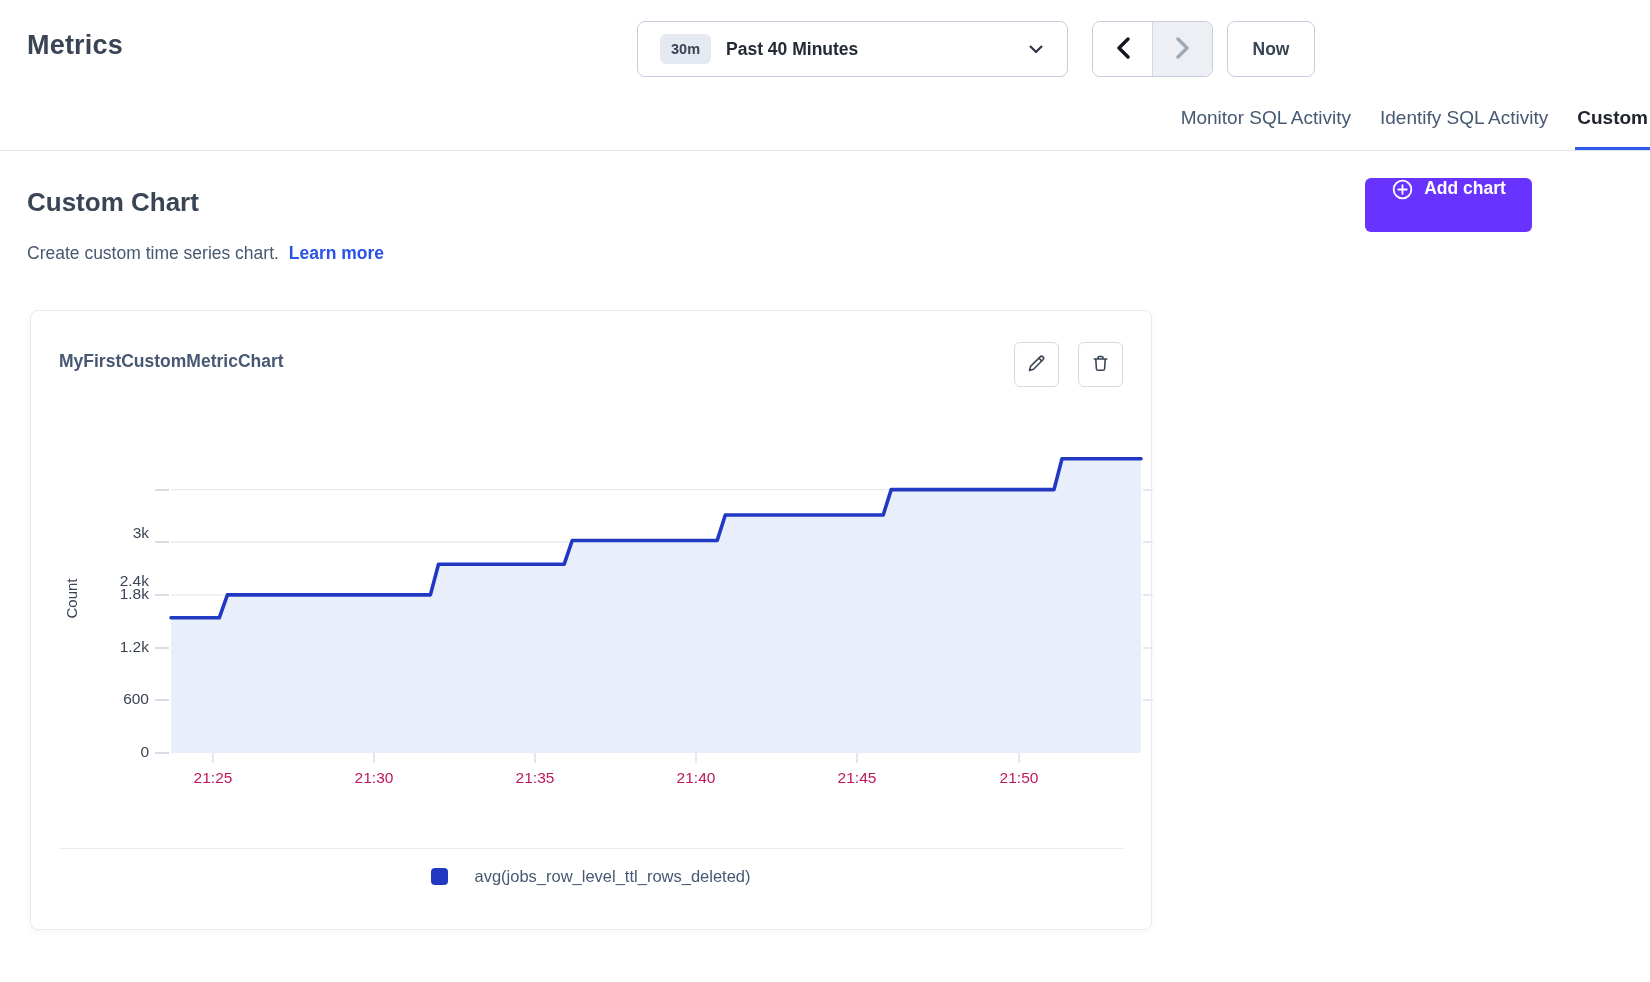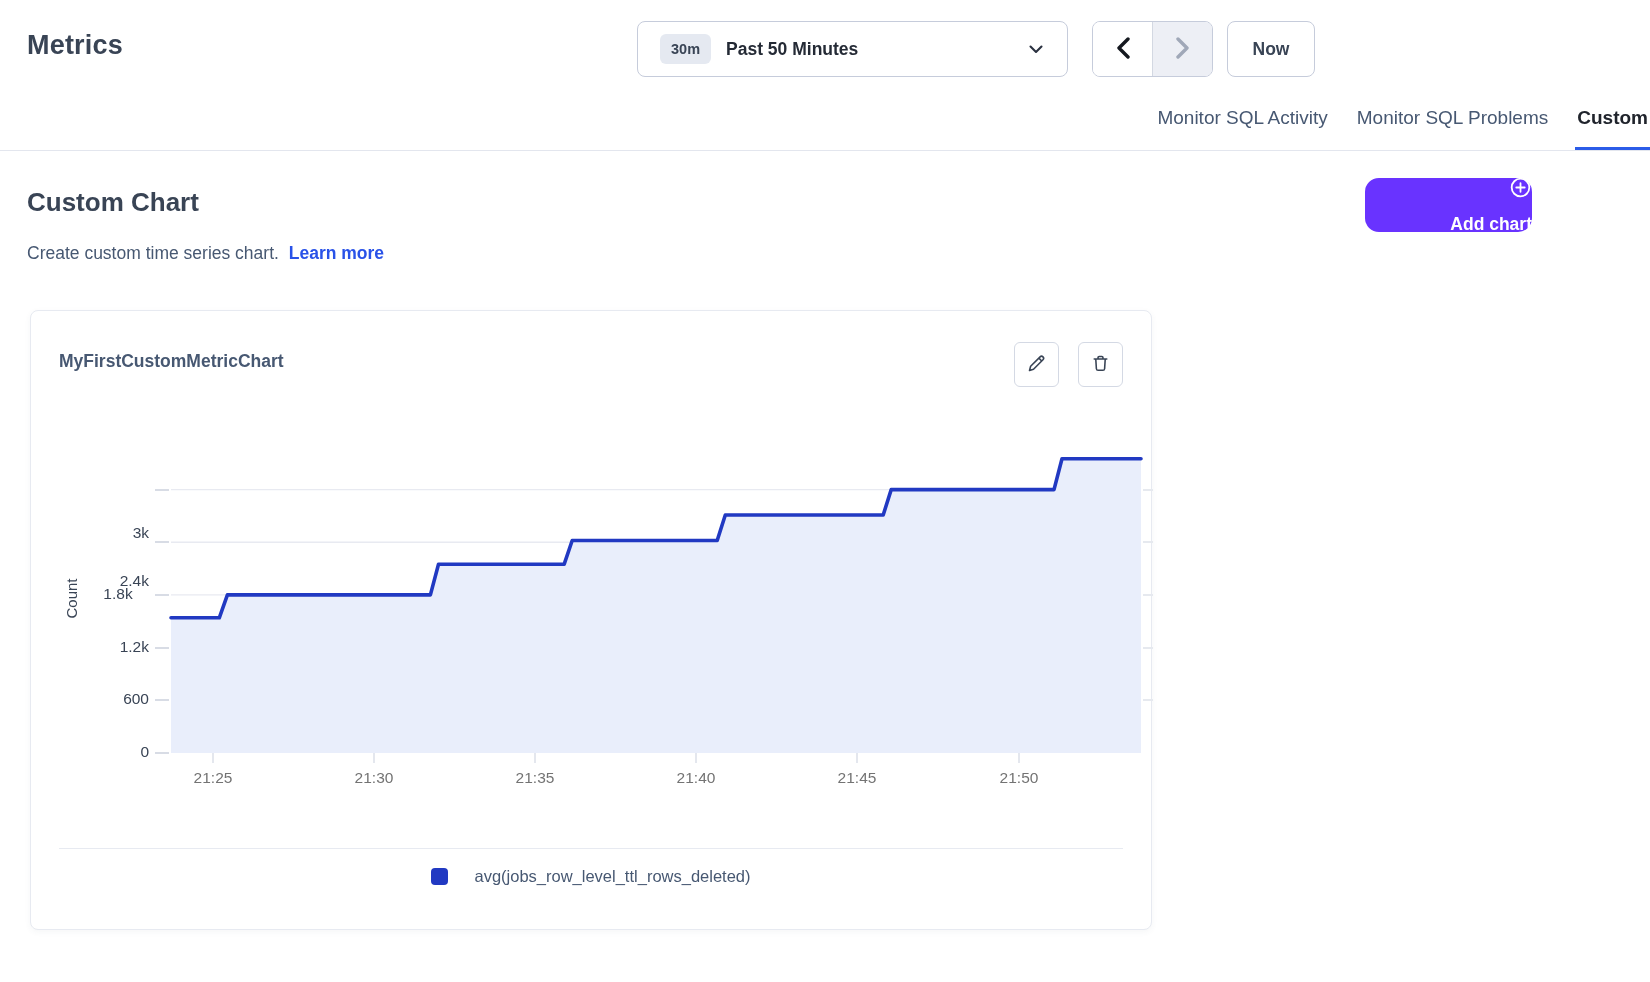--- a/index.html
+++ b/index.html
@@ -34,22 +34,22 @@
   .tab { font-size:19px; font-weight:500; color:#475872; padding:4px 2px 18px 2px;
     border-bottom:3px solid transparent; cursor:pointer; }
   .tab.active { color:#20242c; font-weight:600; border-bottom-color:#2b5ce8; }
 
   
   .section-title { position:absolute; left:27px; top:187px; font-size:26px; font-weight:700; color:#394455; }
   .section-sub { position:absolute; left:27px; top:243px; font-size:17.5px; color:#475872; }
   .learn-more { color:#2952e8; font-weight:600; text-decoration:none; margin-left:5px; cursor:pointer; }
 
   .add-chart-btn { position:absolute; left:1365px; top:178px; width:167px; height:54px;
-    background:#6933ff; border:none; border-radius:14px; color:#fff; font-family:inherit;
-    font-size:17.5px; font-weight:600; display:flex; align-items:flex-end; justify-content:center; gap:10px; cursor:pointer;flex-direction:column; }
+    background:#6933ff; border:none; border-radius:6px; color:#fff; font-family:inherit;
+    font-size:17.5px; font-weight:600; display:flex; align-items:flex-start; justify-content:center; gap:10px; cursor:pointer; }
 
   
   .card { position:absolute; left:30px; top:310px; width:1122px; height:620px; background:#fff;
     border:1px solid #e7eaf1; border-radius:8px; box-shadow:0 2px 6px rgba(60,70,100,.05);padding-left:8px; }
   .card-head { position:absolute; left:0; right:0; top:0; padding:31px 28px 0 28px; display:flex; align-items:flex-start; }
   .card-title { font-size:17.5px; font-weight:700; color:#475872; margin-top:9px; }
   .icon-btn { width:45px; height:45px; border:1px solid #d4d9e4; border-radius:6px; background:#fff;
     display:flex; align-items:center; justify-content:center; cursor:pointer; }
   .icon-btn + .icon-btn { margin-left:19px; }
   .card-head .spacer { margin-left:auto; }
@@ -57,37 +57,37 @@
   .chart-body { position:absolute; inset:0; }
   .y-axis-title { position:absolute; left:24px; top:283px; width:32px; text-align:center;
     font-size:15px; color:#394455; transform:rotate(-90deg); white-space:nowrap; }
   .plot { position:absolute; left:140px; top:125px; width:970px; height:317px; }
   .plot svg { width:100%; height:100%; overflow:visible; display:block; }
   .gridline { stroke:#e8eaf1; stroke-width:1.4; }
   .ytick { position:absolute; left:56px; width:62px; text-align:right; font-size:15.5px; color:#394455; }
   .ydash { position:absolute; left:124px; width:14px; height:2px; background:#d8dce5; }
   .ydash.right { left:1112px; width:10px; background:#e6e9ef; }
   .xdash { position:absolute; top:442px; width:2px; height:10px; background:#e4e7ee; }
-  .xtick { position:absolute; top:458px; width:80px; text-align:center; font-size:15.5px; color:#737373; }
+  .xtick { position:absolute; top:458px; width:80px; text-align:center; font-size:15.5px; color:#be185d; }
 
   .legend-divider { position:absolute; left:28px; right:28px; top:537px; height:1px; background:#e7eaf1; }
   .legend { position:absolute; left:0; right:0; top:556px; display:flex; align-items:center; justify-content:center; gap:26px; cursor:pointer; }
   .legend-swatch { width:17px; height:17px; border-radius:4px; background:#2342c6; }
   .legend-label { font-size:16.5px; color:#475872; }
 </style>
 </head>
 <body>
 
 <div class="page">
 
   <h1 class="page-title">Metrics</h1>
 
   <div class="time-select">
     <span class="time-badge">30m</span>
-    <span class="time-label">Past 50 Minutes</span>
+    <span class="time-label">Past 40 Minutes</span>
     <span class="chev">
       <svg width="14" height="9" viewBox="0 0 14 9" fill="none">
           <path d="M1.5 1.5 7 7l5.5-5.5" stroke="#2a3140" stroke-width="2.1" stroke-linecap="round" stroke-linejoin="round"></path>
         </svg>
     </span>
   </div>
 
   <div class="arrow-group">
     <button class="arrow-btn">
       <span>
@@ -103,21 +103,21 @@
             <path d="M2 2l9 9-9 9" stroke="#a0a8b8" stroke-width="3.4" stroke-linecap="round" stroke-linejoin="round"></path>
           </svg>
       </span>
     </button>
   </div>
 
   <button class="now-btn">Now</button>
 
   <nav class="tabs">
     <span class="tab">Monitor SQL Activity</span>
-    <span class="tab">Monitor SQL Problems</span>
+    <span class="tab">Identify SQL Activity</span>
     <span class="tab active">Custom</span>
   </nav>
 
   <h2 class="section-title">Custom Chart</h2>
   <p class="section-sub">
     <span>Create custom time series chart.</span>
     <a class="learn-more">Learn more</a>
   </p>
 
   <button class="add-chart-btn">
@@ -175,21 +175,21 @@
       </div>
     <span class="ytick" style="top: 432px;">0</span>
         <i class="ydash" style="top: 441px;"></i>
         <i class="ydash right" style="top: 388px;"></i>
         <span class="ytick" style="top: 379px;">600</span>
         <i class="ydash" style="top: 388px;"></i>
         <i class="ydash right" style="top: 336px;"></i>
         <span class="ytick" style="top: 327px;">1.2k</span>
         <i class="ydash" style="top: 336px;"></i>
         <i class="ydash right" style="top: 283px;"></i>
-        <span class="ytick" style="top: 274px; text-align: center;">1.8k</span>
+        <span class="ytick" style="top: 274px;">1.8k</span>
         <i class="ydash" style="top: 283px;"></i>
         <i class="ydash right" style="top: 230px;"></i>
         <span class="ytick" style="top: 221px; margin-top: 40px;">2.4k</span>
         <i class="ydash" style="top: 230px;"></i>
         <i class="ydash right" style="top: 178px;"></i>
         <span class="ytick" style="top: 169px; margin-top: 44px;">3k</span>
         <i class="ydash" style="top: 178px;"></i>
         <i class="xdash" style="left: 181px;"></i>
         <span class="xtick" style="left: 142px;">21:25</span>
         <i class="xdash" style="left: 342px;"></i>

